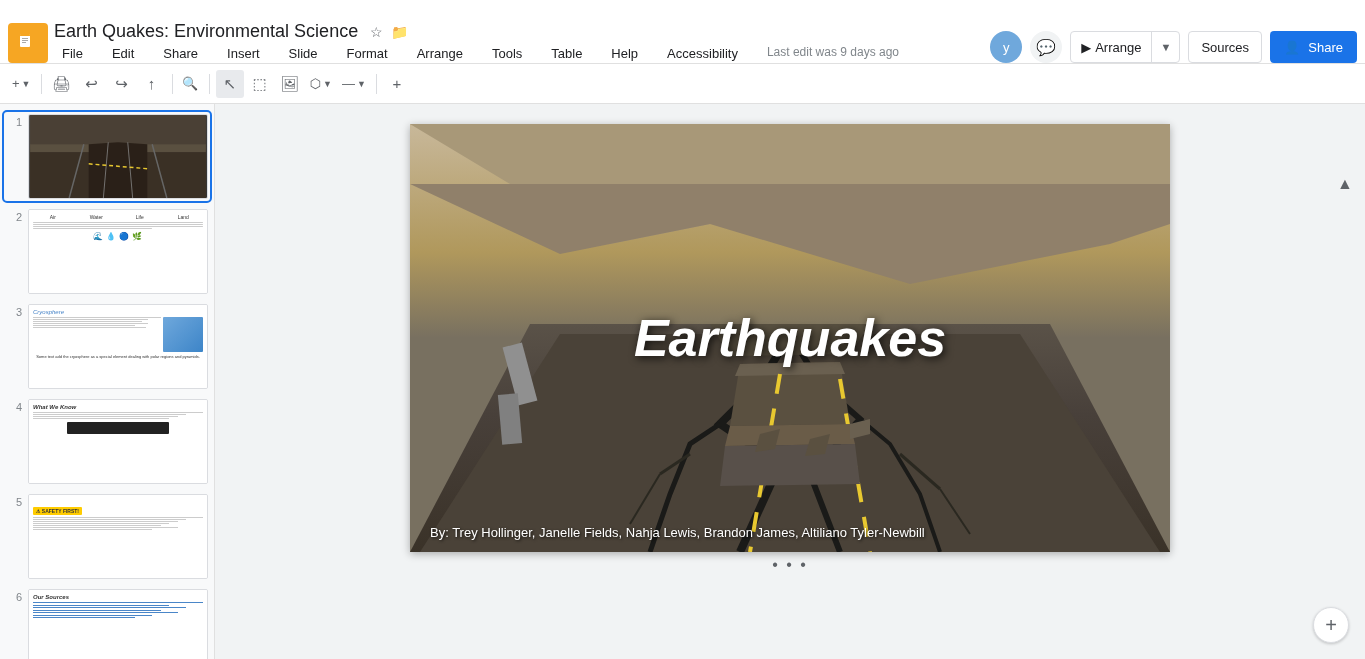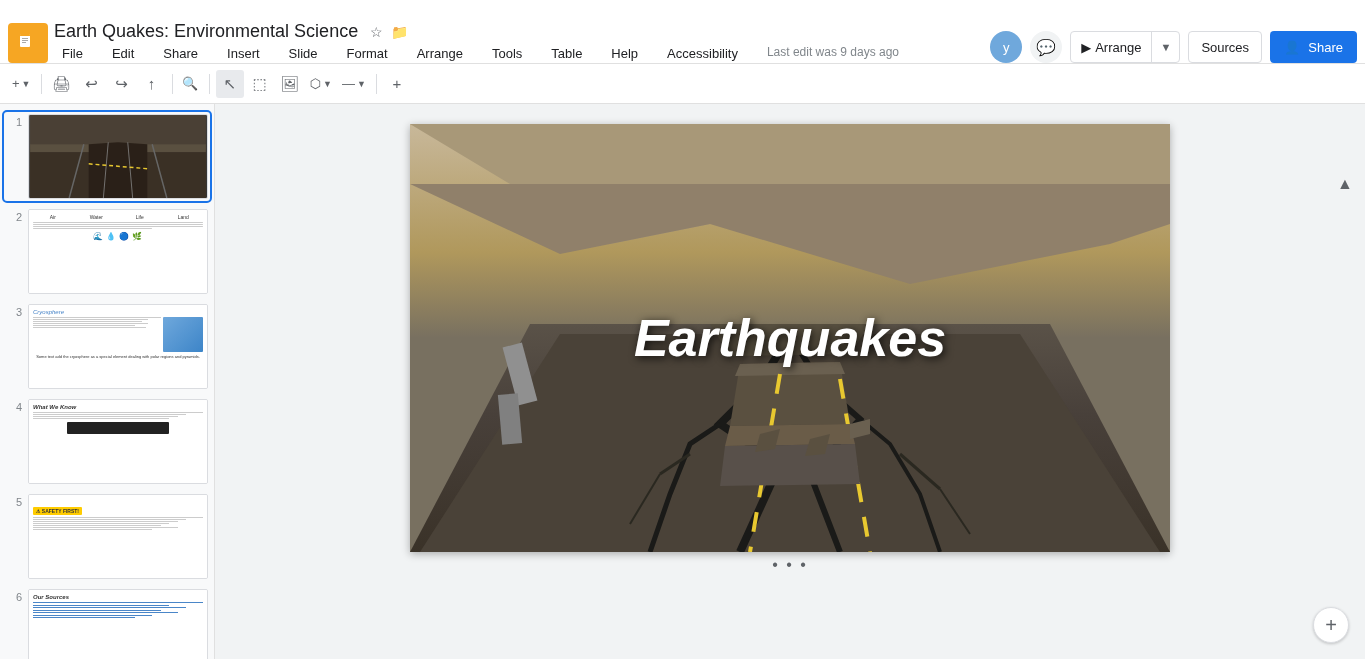--- a/index.html
+++ b/index.html
@@ -377,20 +377,21 @@
           <line x1="490" y1="330" x2="530" y2="365" stroke="#2a2820" stroke-width="3"></line>
           <line x1="530" y1="365" x2="560" y2="410" stroke="#2a2820" stroke-width="2"></line>
 
           <polygon points="350,310 370,305 365,325 345,328" fill="#5a5040"></polygon>
           <polygon points="400,315 420,310 415,330 395,332" fill="#5a5040"></polygon>
           <polygon points="440,300 460,295 460,310 440,315" fill="#6a6050"></polygon>
 
           <polygon points="300,200 460,200 440,230 320,232" fill="#585040"></polygon>
         </svg>
         <div id="slide-title-text">Earthquakes</div>
+        <div id="slide-attribution">By: Trey Hollinger, Janelle Fields, Nahja Lewis, Brandon James, Altiliano Tyler-Newbill</div>
       </div>
 
       <div id="slide-dots">
         <span style="color:#5f6368;font-size:16px;letter-spacing:2px;">• • •</span>
       </div>
     </div>
 
   </div>
 
   <div id="collapse-btn">

